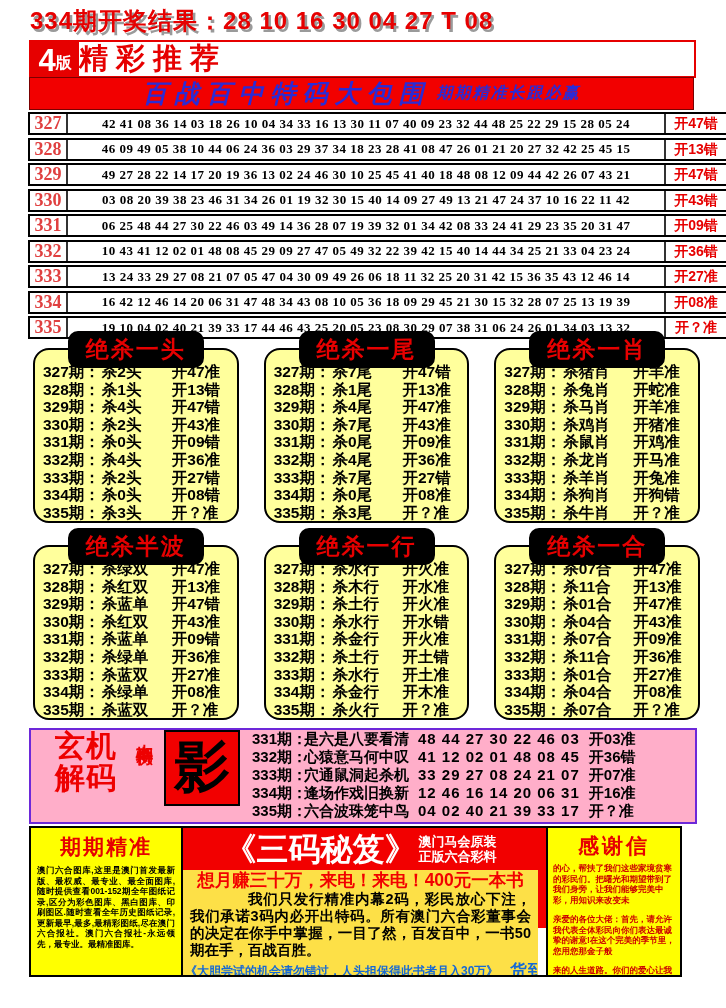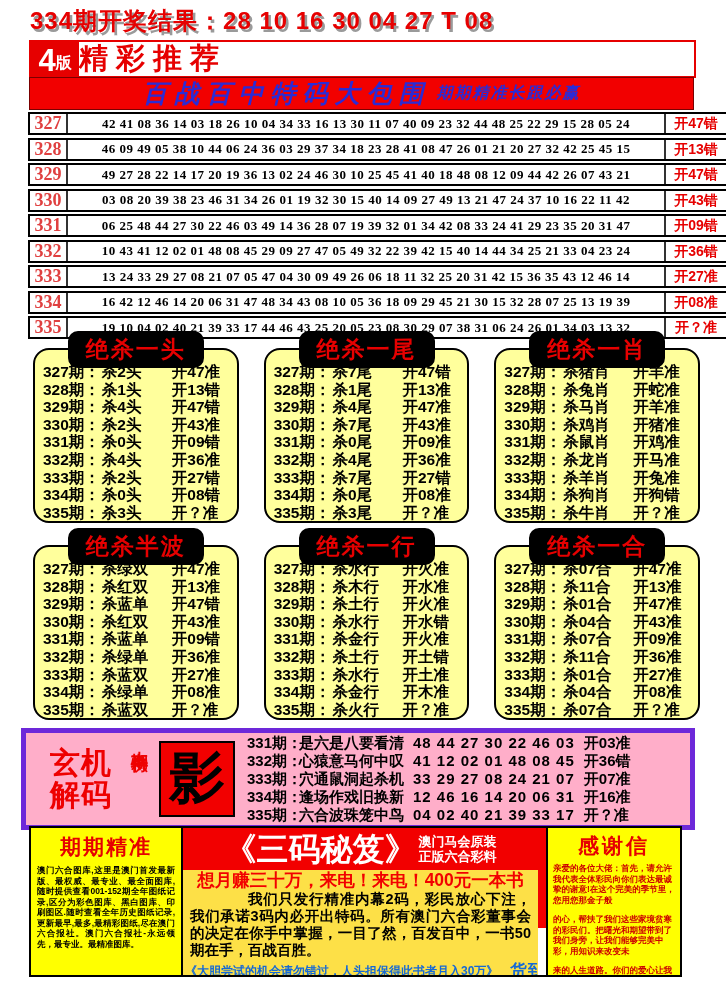--- a/index.html
+++ b/index.html
@@ -44,22 +44,22 @@
     padding-top:13px;height:158px;}
   .kbox-title{position:absolute;top:-19px;left:50%;transform:translateX(-50%);background:#000000;
     border:2px solid #000;border-radius:10px;padding:1px 16px;color:#e60000;font-weight:bold;
     font-size:23px;letter-spacing:2px;white-space:nowrap;}
   .krow{display:flex;justify-content:center;font-weight:bold;font-size:15.5px;line-height:17.6px;color:#000;white-space:nowrap;}
   .k-period{width:62px;flex:none;text-align:right;}
   .k-kill{width:70px;flex:none;text-align:left;padding-left:2px;}
   .k-result{width:62px;flex:none;text-align:left;}
 
   
-  .mystery-box{position:absolute;top:728px;left:21px;width:664px;height:92px;background:#ffaec9;
-    border:5px solid #6d28d9;display:flex;align-items:center;}
+  .mystery-box{position:absolute;top:728px;left:29px;width:664px;height:92px;background:#ffaec9;
+    border:2px solid #6d28d9;display:flex;}
   .m-label{width:94px;flex:none;margin-left:8px;color:#ee0000;font-size:30px;font-weight:bold;
     line-height:32px;text-align:center;letter-spacing:1px;}
   .m-vert{flex:none;writing-mode:vertical-rl;text-orientation:upright;color:#ee0000;
     font-size:17px;font-weight:bold;letter-spacing:2px;height:84px;margin-right:8px;}
   .m-seal{width:72px;height:72px;flex:none;background:#f20000;border:2px solid #000;display:flex;
     align-items:center;justify-content:center;color:#000;font-size:56px;font-weight:bold;margin-right:12px;}
   .m-rows{flex:1;color:#000;font-weight:bold;font-size:15px;line-height:18px;}
   .mrow{display:flex;white-space:nowrap;}
   .mr-period{width:52px;flex:none;}
   .mr-phrase{flex:none;margin-right:9px;}
@@ -587,22 +587,22 @@
       <div class="bm-foot">
         <span class="bm-footnote">《大胆尝试的机会请勿错过，人头担保得此书者月入30万》</span>
         <span class="bm-pay">货到付款</span>
       </div>
     </div>
     <div class="b-divider"></div>
     <div class="b-right">
       <div class="b-right-title">感谢信</div>
       <div class="b-right-body">
 
+          <p>的心，帮扶了我们这些家境贫寒的彩民们。把曙光和期望带到了我们身旁，让我们能够完美中彩，用知识来改变未</p>
+
           <p>亲爱的各位大佬：首先，请允许我代表全体彩民向你们表达最诚挚的谢意!在这个完美的季节里，您用您那金子般</p>
 
-          <p>的心，帮扶了我们这些家境贫寒的彩民们。把曙光和期望带到了我们身旁，让我们能够完美中彩，用知识来改变未</p>
-
           <p>来的人生道路。你们的爱心让我们感受到社会的温暖，你们的好</p>
         </div>
     </div>
   </div>
 
 </div>
 
 </body></html>

